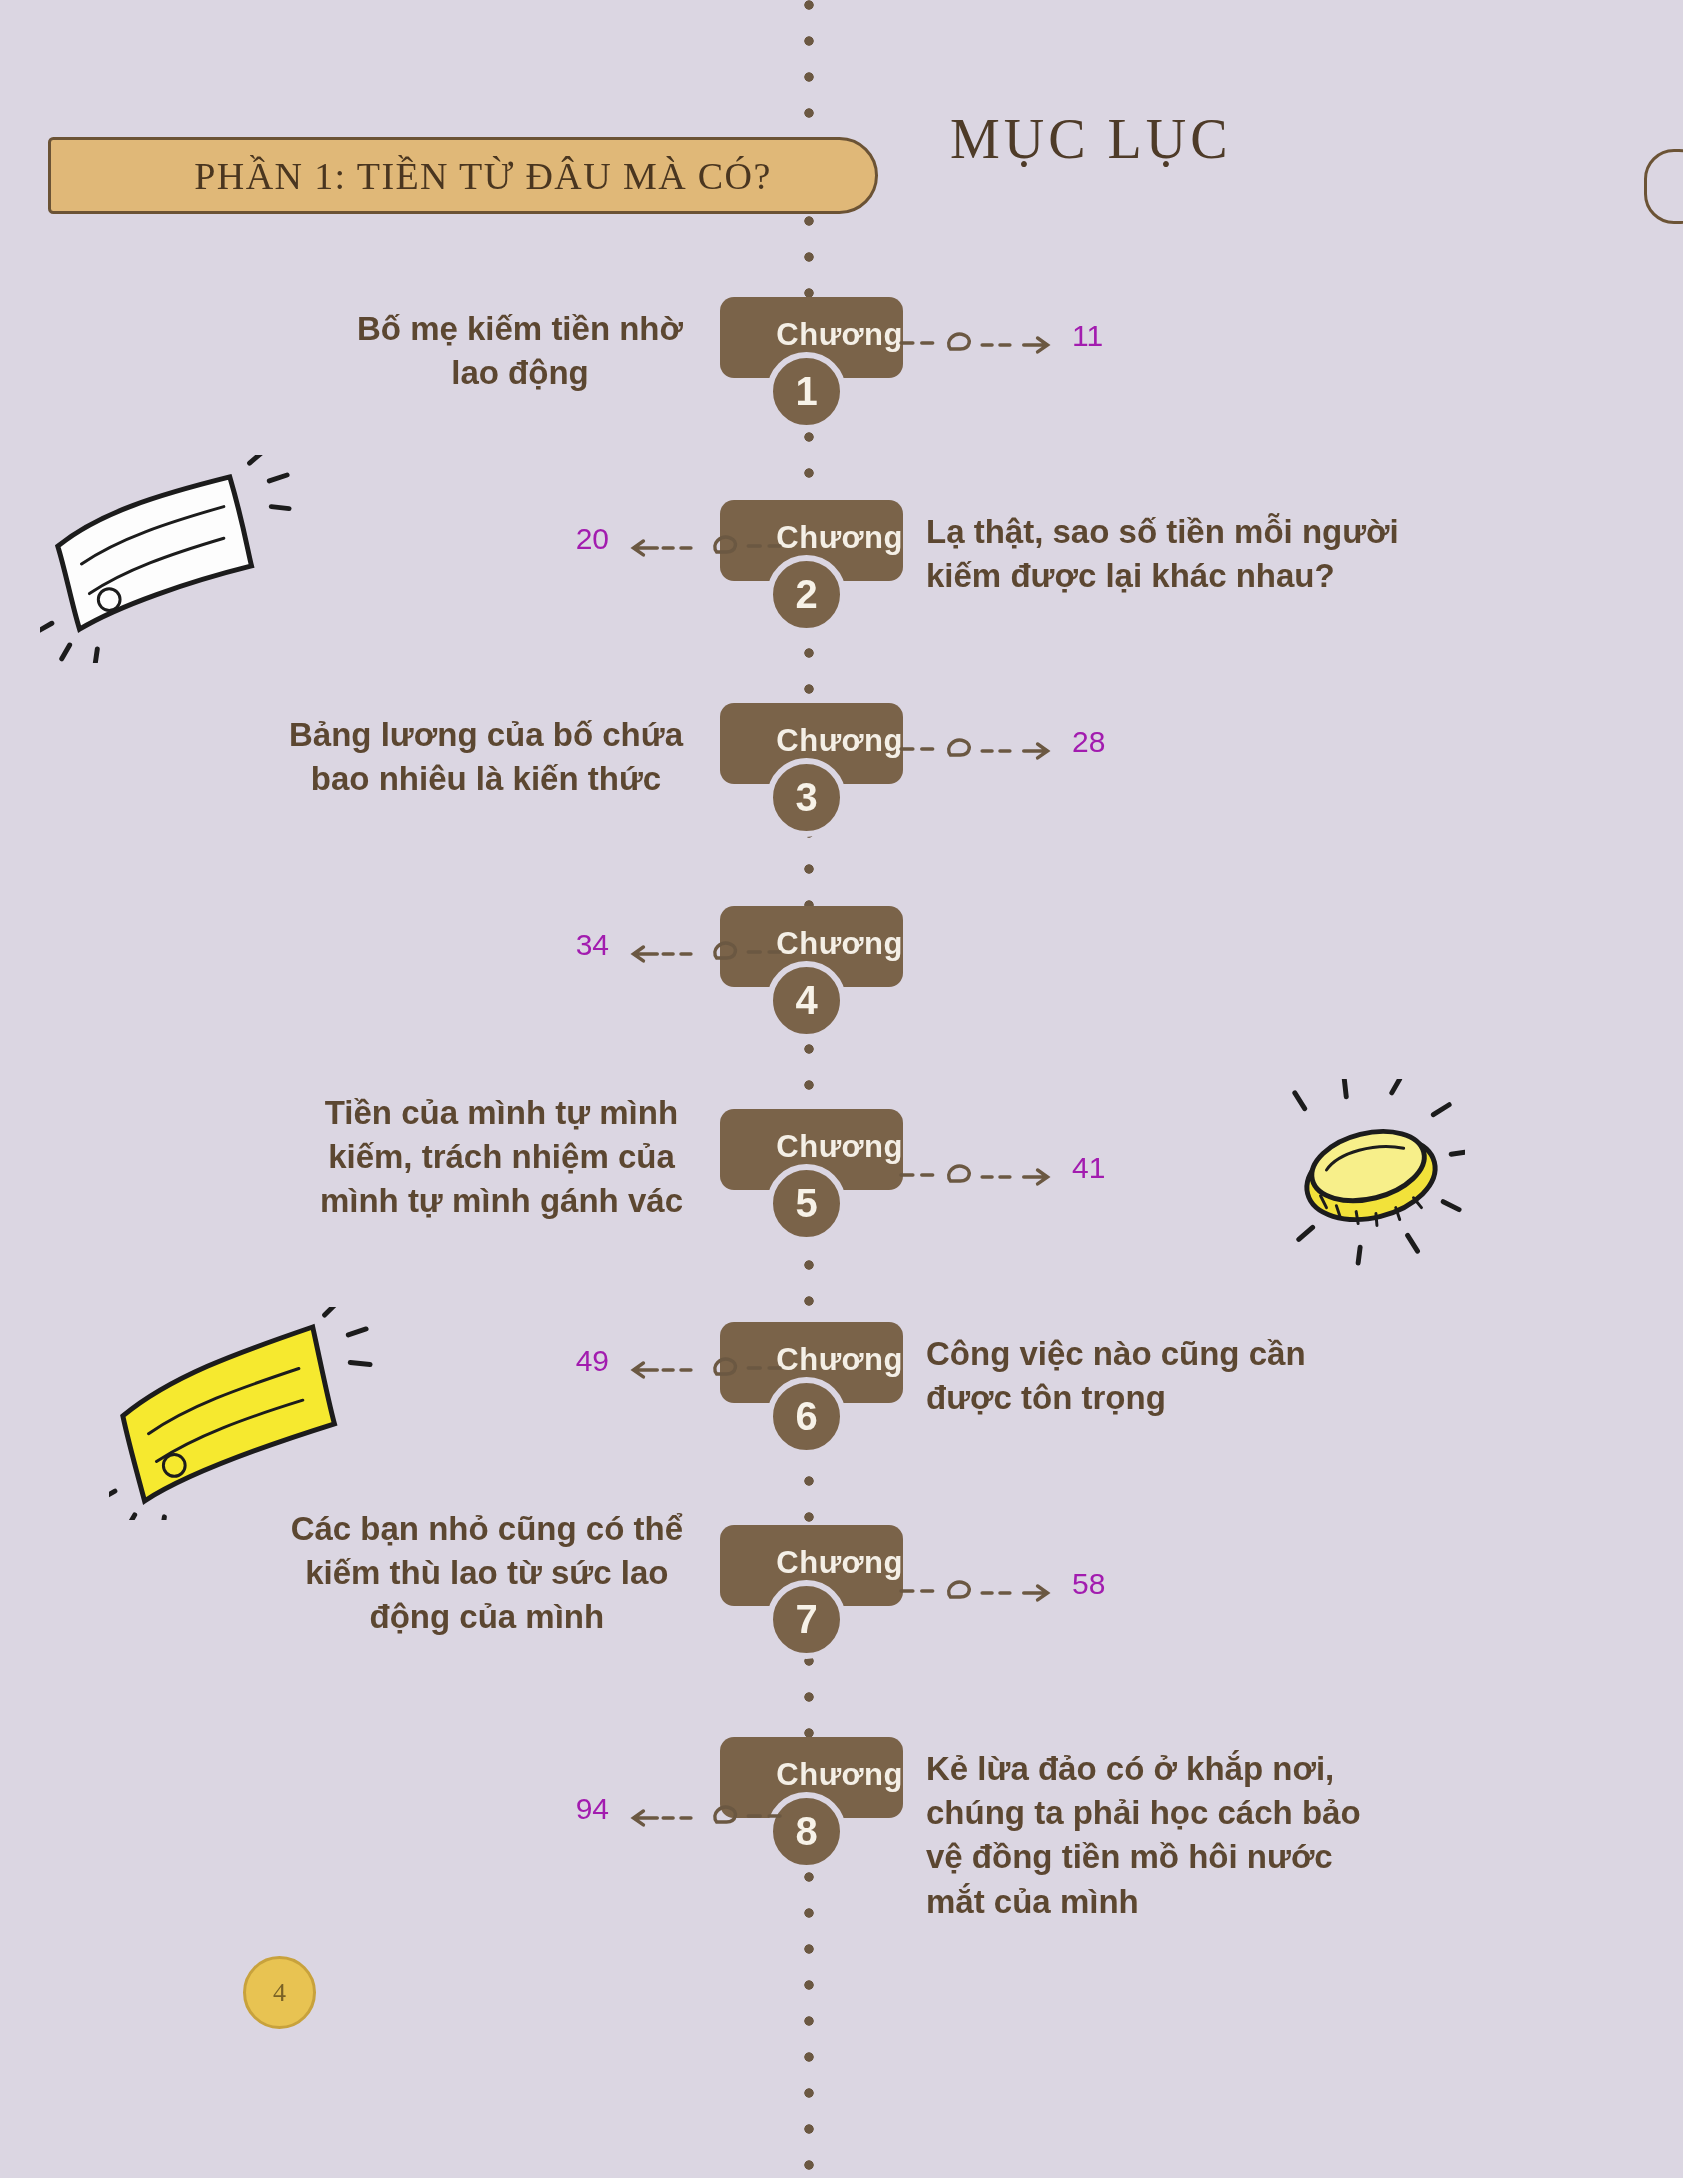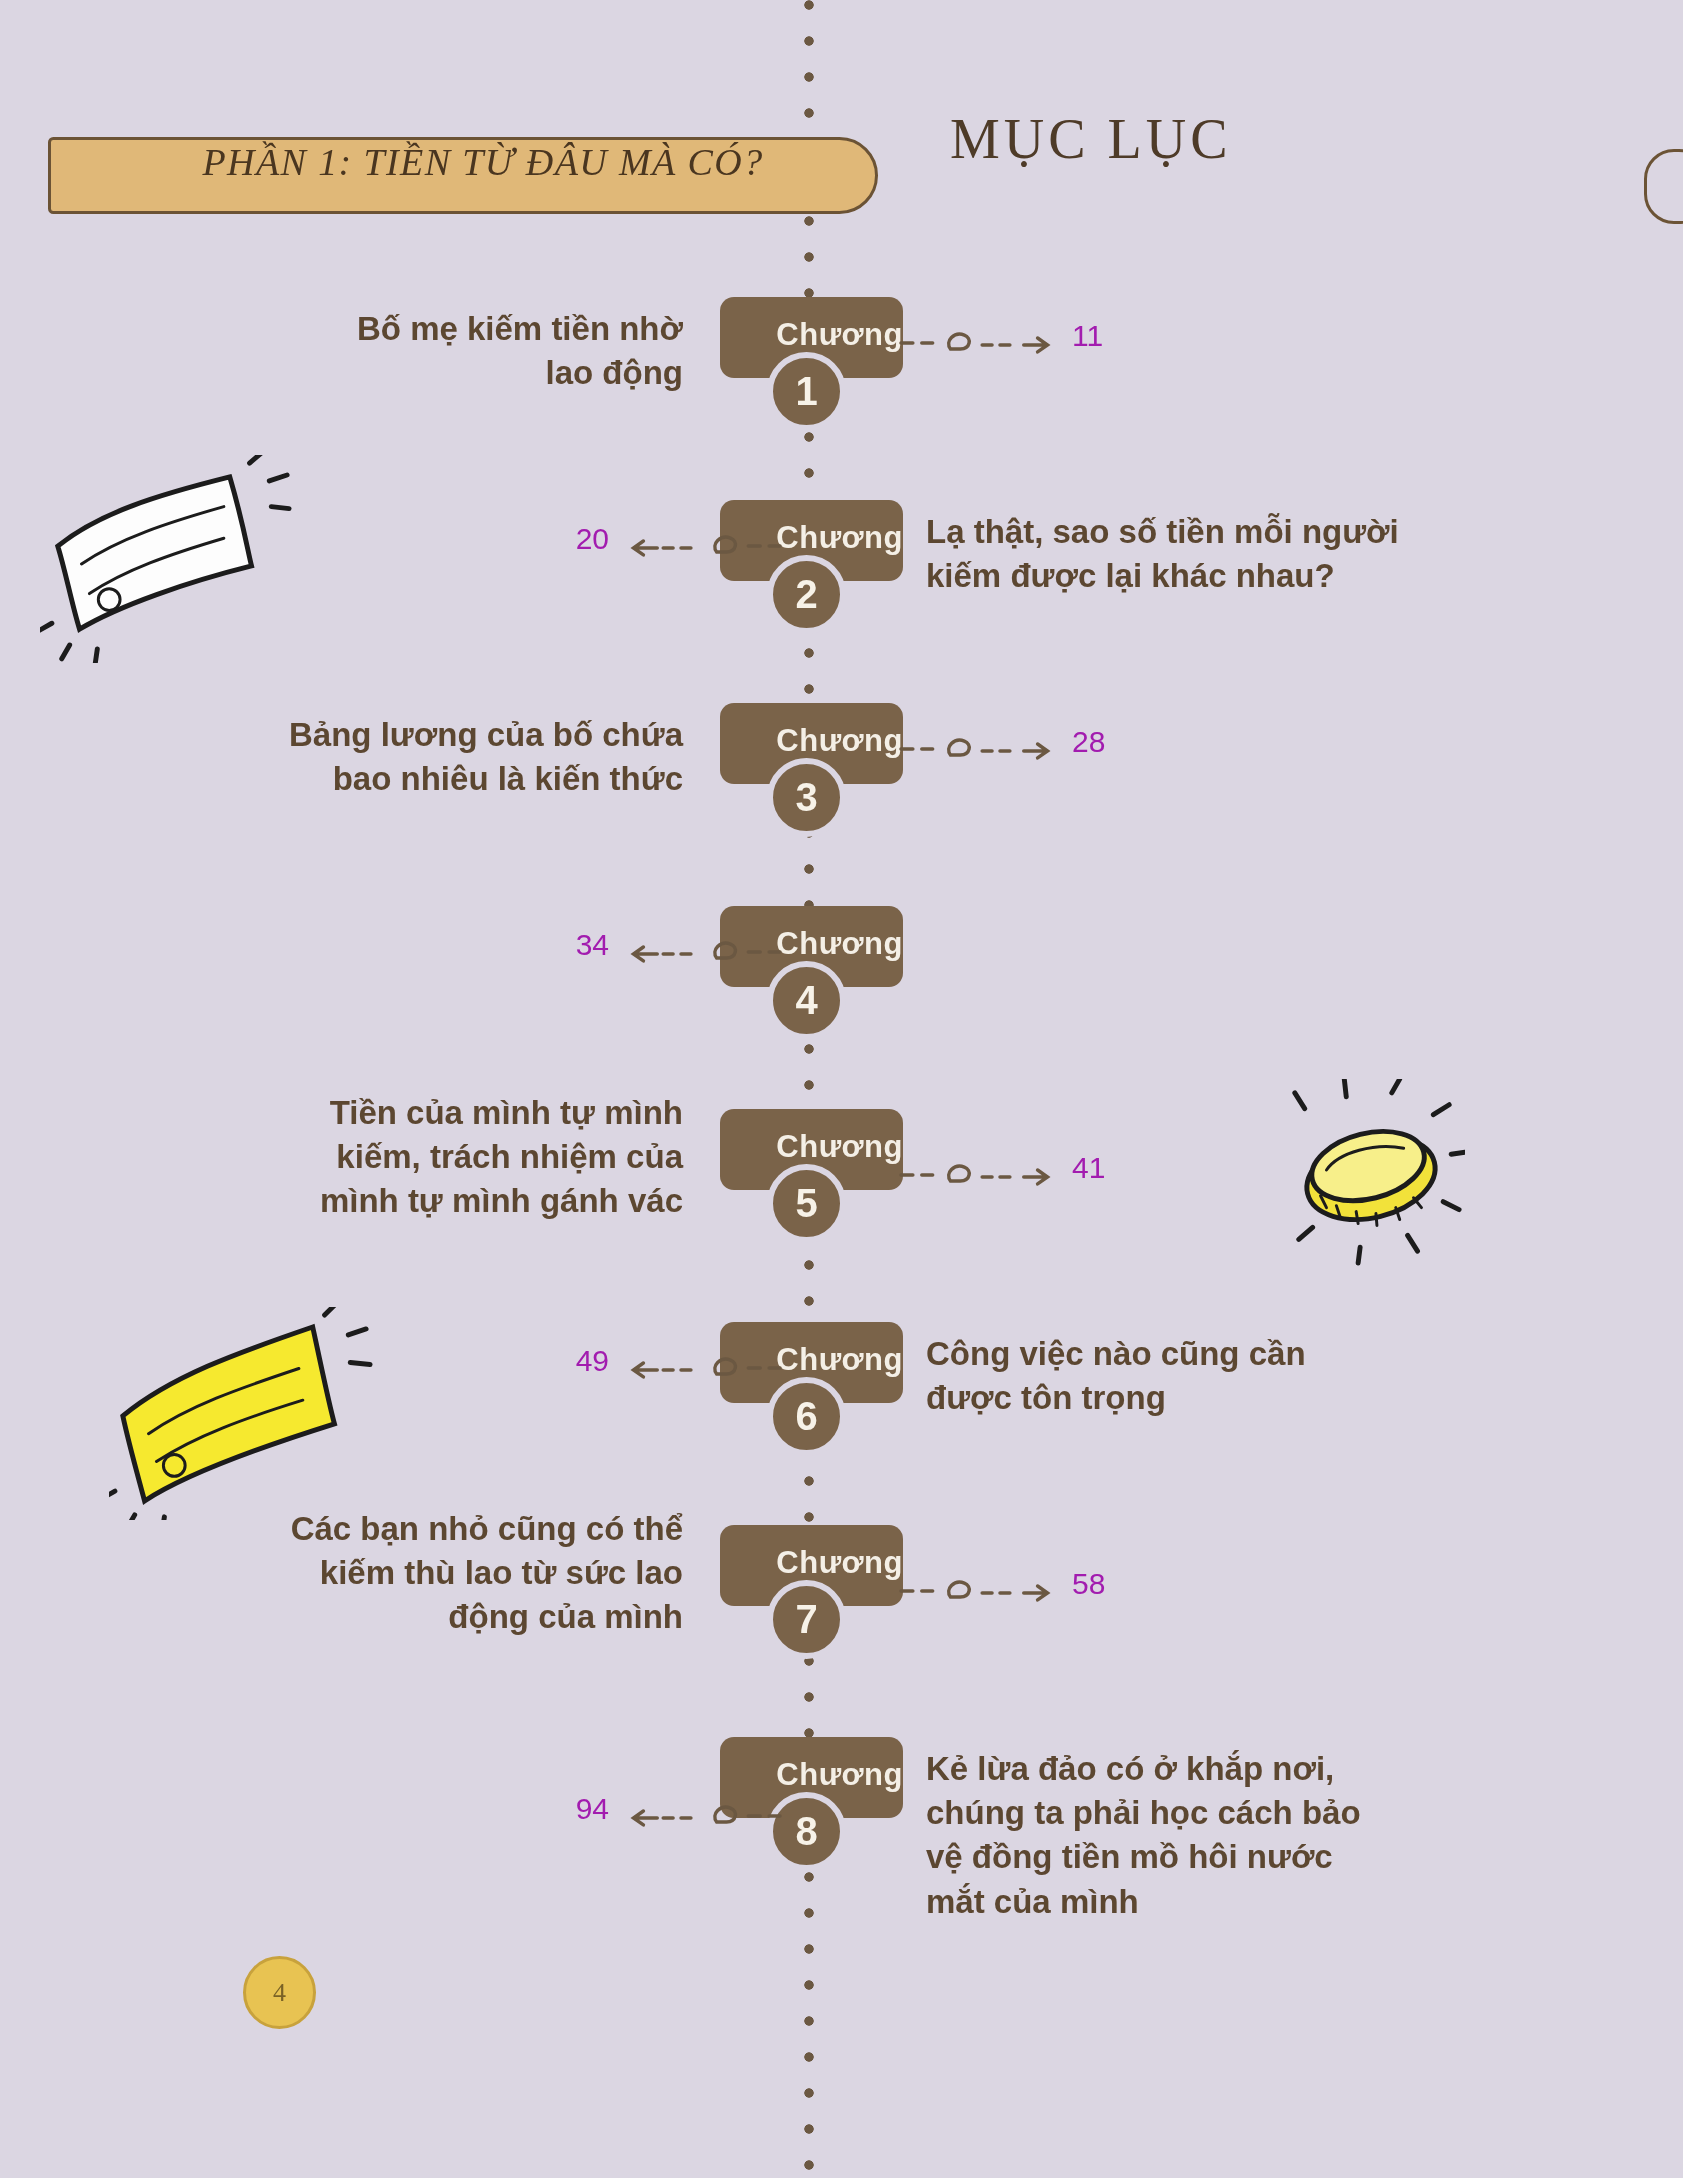--- a/index.html
+++ b/index.html
@@ -50,22 +50,22 @@
     position: absolute;
     top: 137px;
     left: 48px;
     width: 830px;
     height: 77px;
     background: #e0b878;
     border: 3px solid #6b5335;
     border-radius: 6px 44px 44px 6px;
     box-sizing: border-box;
     display: flex;
+    align-items: center;
     justify-content: center;
-    font-style: italic;
   }
   .part-banner span {
     font-family: "Liberation Serif", serif;
     font-size: 38px;
     letter-spacing: 1.4px;
     color: #4a3620;
     white-space: nowrap;
     padding-left: 40px;
   }
 
@@ -129,21 +129,21 @@
   .title {
     position: absolute;
     font-size: 33px;
     font-weight: bold;
     line-height: 1.34;
     color: #5c4731;
     white-space: pre-line;
   }
   .title.left {
     right: 1000px;
-    text-align: right;
+    text-align: center;
     top: 10px;
   }
   .title.right {
     left: 926px;
     text-align: left;
     top: 10px;
   }
 
   
   .conn {

